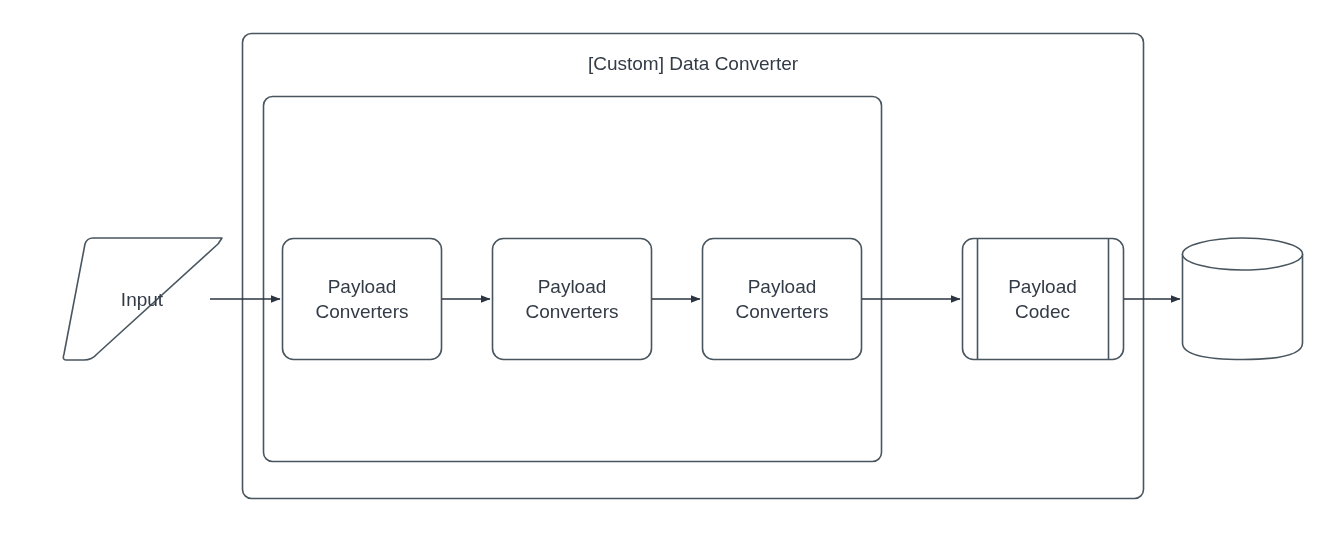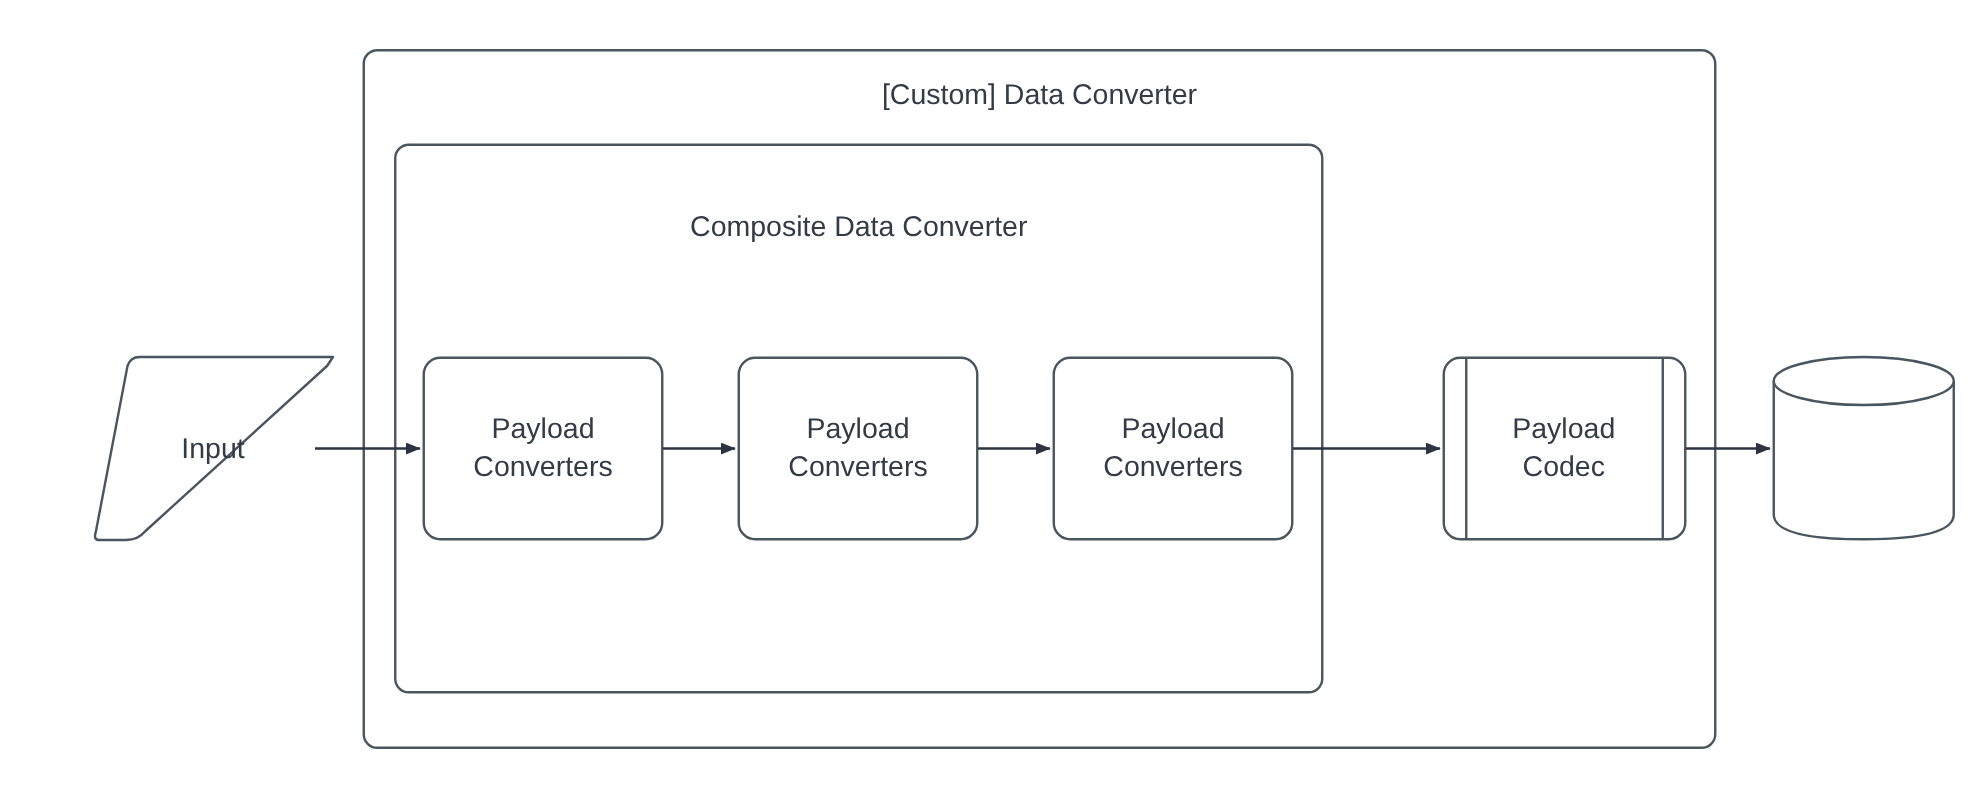--- a/index.html
+++ b/index.html
@@ -102,21 +102,20 @@
 
     <line x1="630" y1="299" x2="678" y2="299" stroke="#2b3440" stroke-width="1.6" marker-end="url(#arrowhead)"></line>
 
     <line x1="840" y1="299" x2="938" y2="299" stroke="#2b3440" stroke-width="1.6" marker-end="url(#arrowhead)"></line>
 
     <line x1="1102" y1="299" x2="1158" y2="299" stroke="#2b3440" stroke-width="1.6" marker-end="url(#arrowhead)"></line>
   </svg>
 
   <div class="container-title" id="outer-title">[Custom] Data Converter</div>
 
-  <div class="container-title" id="inner-title">Composite Data Converter</div>
 
   <div class="shape-text" id="input-text">Input</div>
 
   <div class="shape-text" id="pc1-text">Payload
 Converters</div>
 
   <div class="shape-text" id="pc2-text">Payload
 Converters</div>
 
   <div class="shape-text" id="pc3-text">Payload

